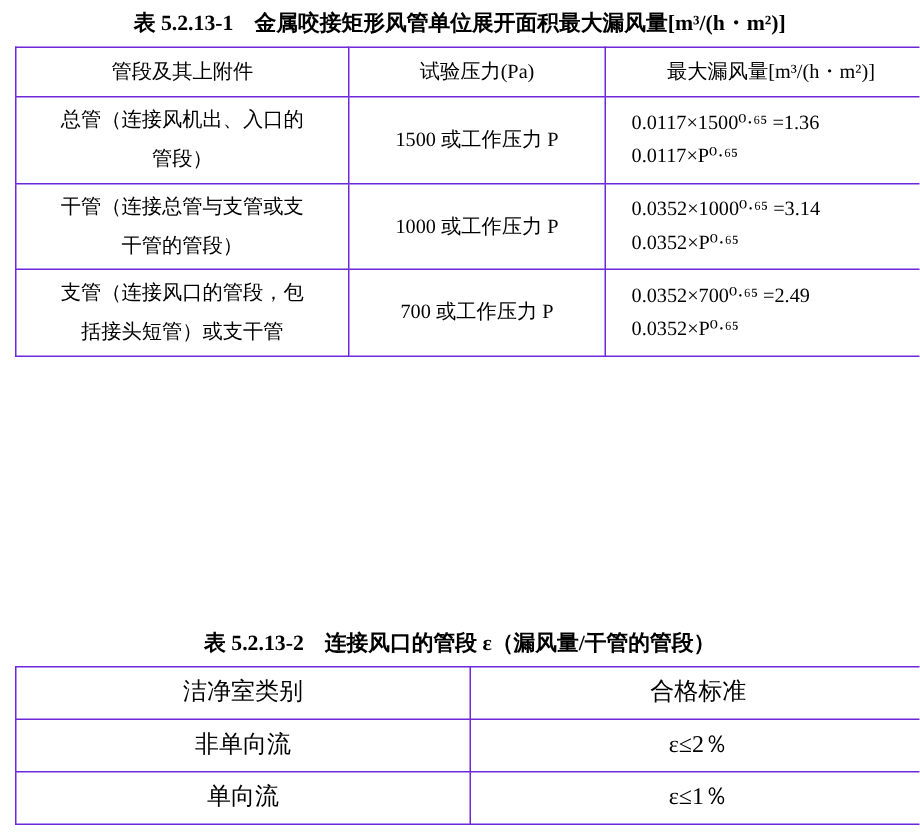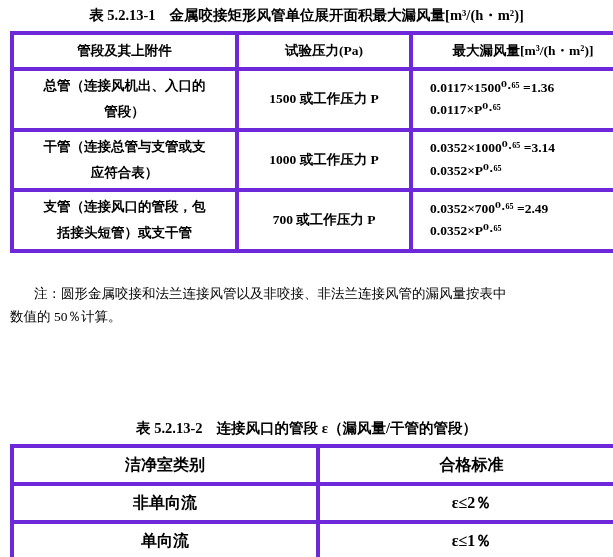--- a/index.html
+++ b/index.html
@@ -47,27 +47,26 @@
   .unit-br {
     font-weight: bold;
   }
 
   
   table.grid {
     border-collapse: collapse;
     table-layout: fixed;
   }
   table.grid td {
-    border: 4px solid #6d28d9;
+    border: 1px solid #6d28d9;
     text-align: center;
     vertical-align: middle;
     font-size: 13.5px;
     padding: 2px 3px;
     line-height: 1.5;
-    font-weight: bold;
   }
   table.grid td.thead {
     font-size: 13.5px;
     height: 28px;
   }
   #table1 {
     position: absolute;
     left: 10px;
     top: 31px;
     width: 593px;
@@ -150,21 +149,21 @@
       </td>
       <td class="c2">1500 或工作压力 P</td>
       <td class="c3">
         <span class="formula">0.0117×1500⁰·⁶⁵ =1.36</span>
         <span class="formula f2">0.0117×P⁰·⁶⁵</span>
       </td>
     </tr>
     <tr>
       <td class="c1">
         <span class="cellpad">干管（连接总管与支管或支</span>
-        <span class="cellpad">应符合表）</span>
+        <span class="cellpad">干管的管段）</span>
       </td>
       <td class="c2">1000 或工作压力 P</td>
       <td class="c3">
         <span class="formula">0.0352×1000⁰·⁶⁵ =3.14</span>
         <span class="formula f2">0.0352×P⁰·⁶⁵</span>
       </td>
     </tr>
     <tr>
       <td class="c1">
         <span class="cellpad">支管（连接风口的管段，包</span>
@@ -172,24 +171,20 @@
       </td>
       <td class="c2">700 或工作压力 P</td>
       <td class="c3">
         <span class="formula">0.0352×700⁰·⁶⁵ =2.49</span>
         <span class="formula f2">0.0352×P⁰·⁶⁵</span>
       </td>
     </tr>
   </tbody>
     </table>
 
-  <div class="note">
-    <span class="n-lead">注：</span><span>圆形金属咬接和法兰连接风管以及非咬接、非法兰连接风管的漏风量按表中</span>
-    <span class="n-line2">数值的 50％计算。</span>
-  </div>
 
 
   <div class="table-title title2">
     <span class="t-num">表 5.2.13-2</span><span>连接风口的管段 ε</span><span>（漏风量/干管的管段）</span>
   </div>
 
   <table class="grid" id="table2">
     <tbody>
         <tr>
       <td class="d1">洁净室类别</td>

